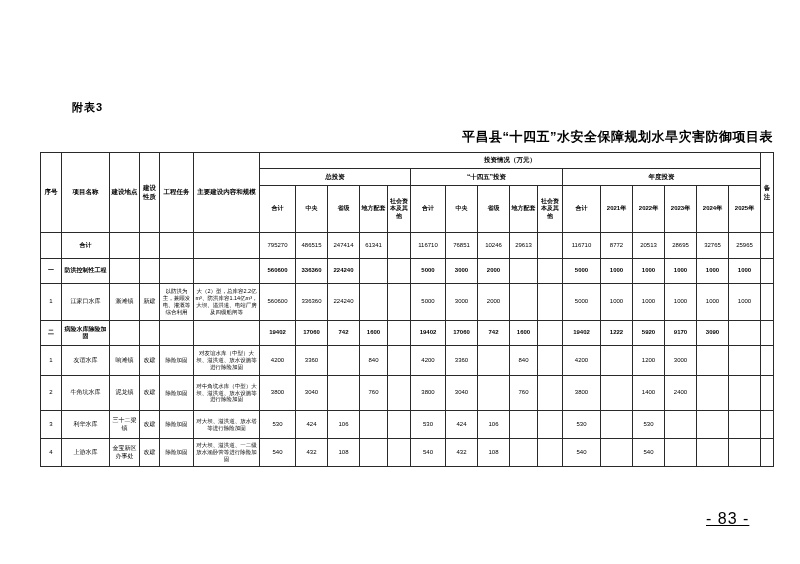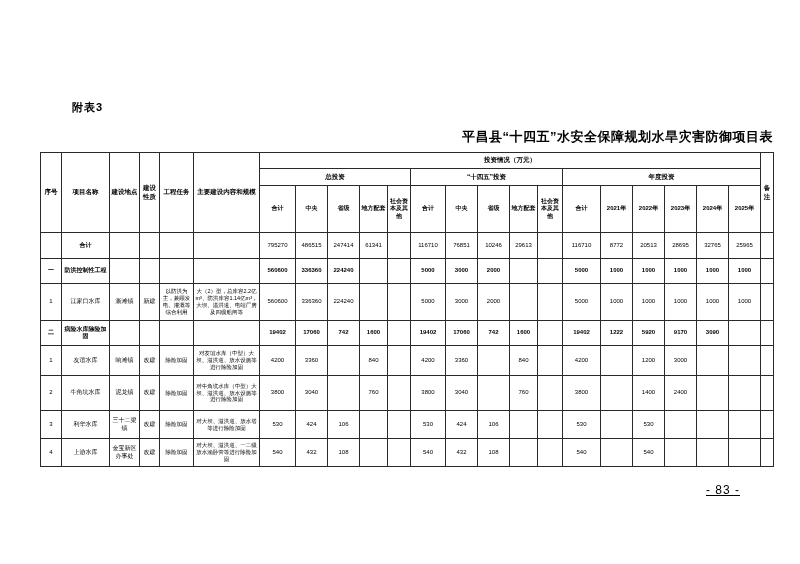--- a/index.html
+++ b/index.html
@@ -4,21 +4,21 @@
 <style>
   * { margin:0; padding:0; box-sizing:border-box; }
   html,body { background:#ffffff; }
   body { font-family:"Liberation Sans", sans-serif; color:#000; }
   .page {
     position:relative; width:800px; height:564px; background:#ffffff;
     overflow:hidden;
   }
   .annex { position:absolute; left:40px; top:100px; font-size:11px; font-weight:bold; letter-spacing:1px;padding-left:32px; }
   .doc-title { position:absolute; left:40px; top:128px; width:733px; text-align:right; font-size:13px; font-weight:bold; letter-spacing:0.5px; }
-  .page-num { position:absolute; left:706px; top:483px; font-size:12px; letter-spacing:1px;text-decoration:underline; }
+  .page-num { position:absolute; left:706px; top:510px; font-size:16px; letter-spacing:1px;text-decoration:underline; }
 
   table.main {
     position:absolute; left:40px; top:152px; width:733px;
     border-collapse:collapse; table-layout:fixed;
   }
   table.main th, table.main td {
     border:1px solid #2a2a2a;
     text-align:center; vertical-align:middle;
     font-size:6px; line-height:1.25;
     padding:0 1px; overflow:hidden;

